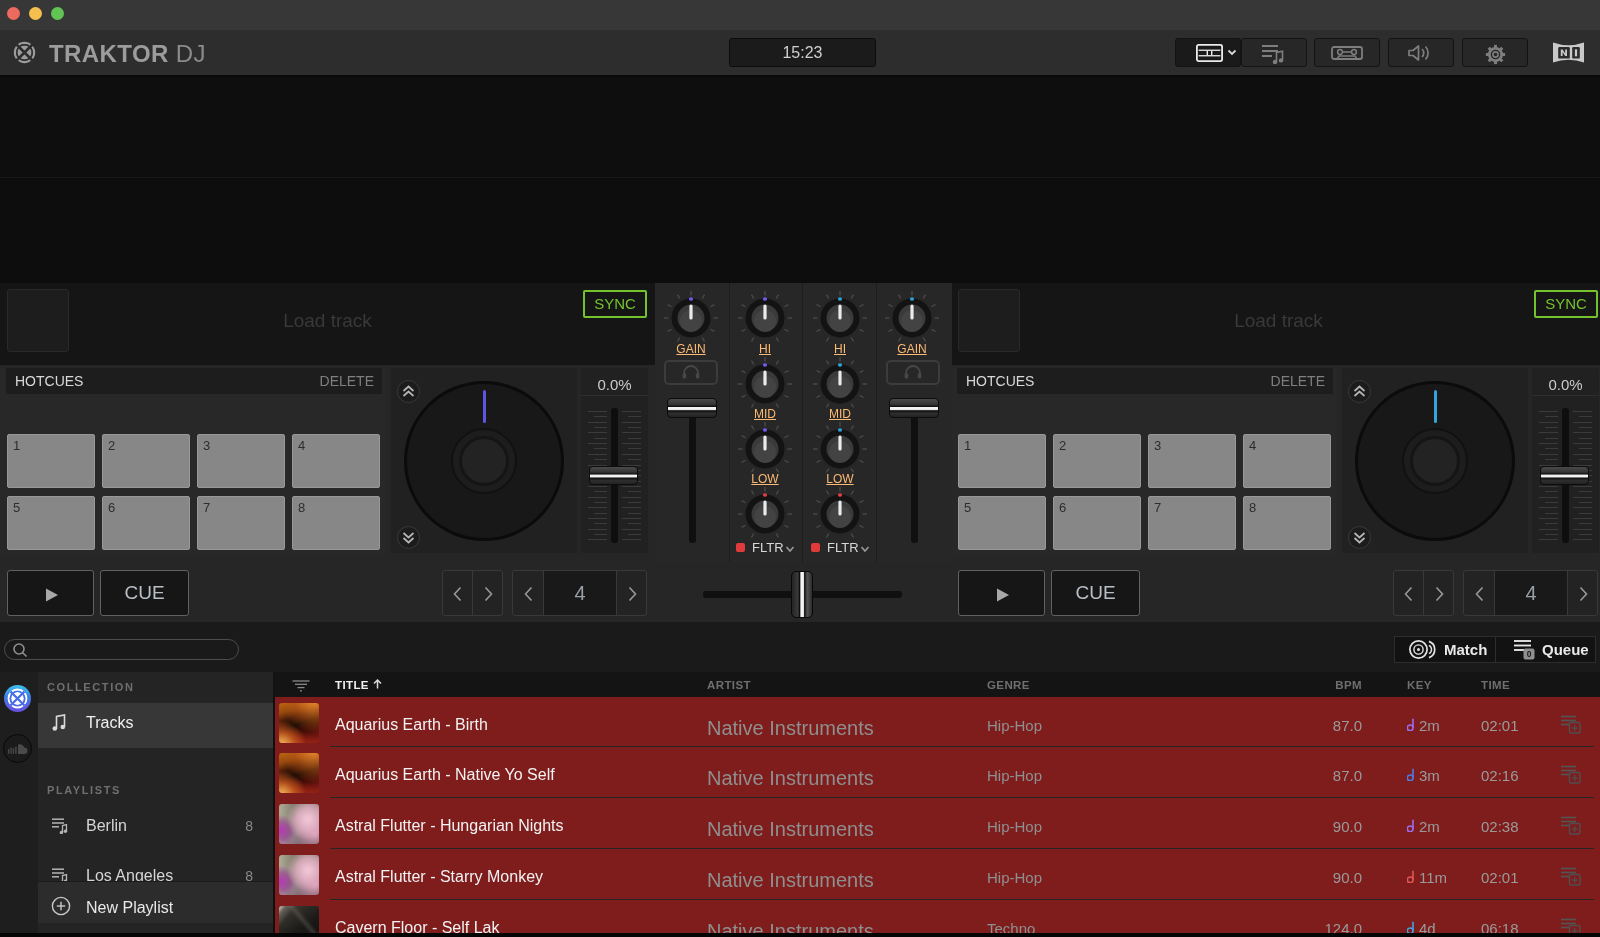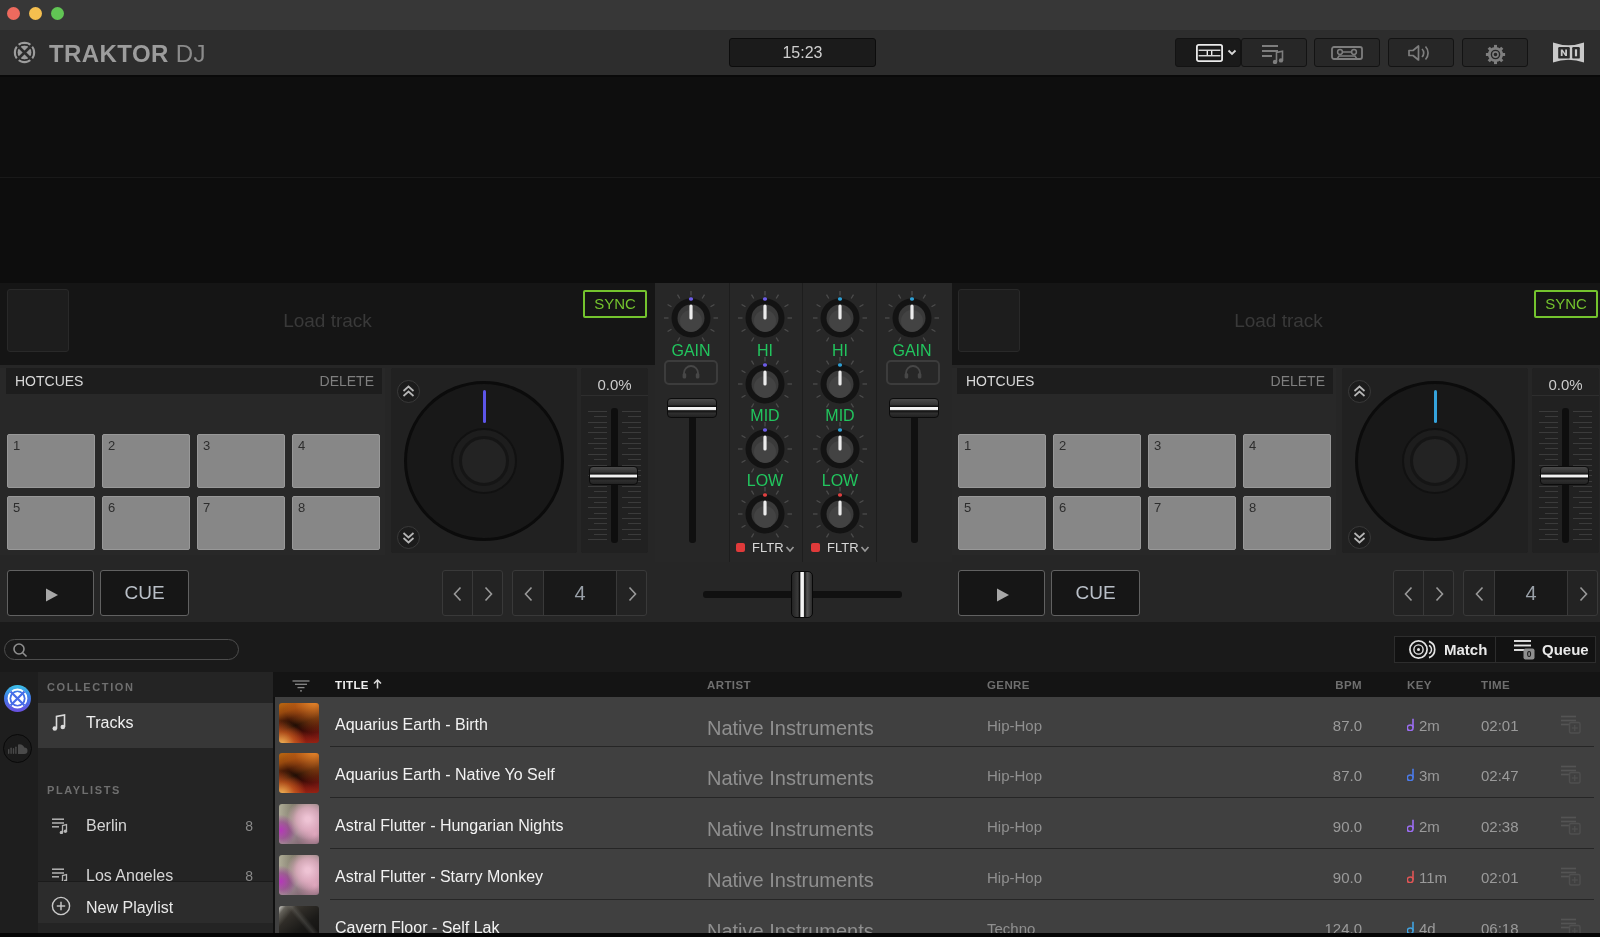--- a/index.html
+++ b/index.html
@@ -33,33 +33,33 @@
 .pad { width:88px; height:54px; background:#878787; border:1px solid #989898; border-radius:2px;
   color:#2d2d2d; font-size:13px; padding:3px 0 0 5px; }
 .jogpanel { width:186px; height:185px; background:#212121; border-radius:2px; }
 .tempopanel { width:67px; height:185px; background:#212121; border-radius:2px; }
 .transport { top:557px; width:655px; height:65px; background:#262626; }
 .tbtn { top:570px; height:46px; background:#161616; border:1px solid #616161; border-radius:3px; }
 .lgroup { top:570px; height:46px; background:#232323; border:1px solid #393939; border-radius:3px; }
 .lcell { position:absolute; top:0; height:44px; color:#9a9a9a; font-size:17px; text-align:center; line-height:44px; }
 #mixer { left:655px; top:283px; width:297px; height:279px; background:#272727; }
 #xsection { left:655px; top:562px; width:297px; height:60px; background:#262626; }
-.klabel { font-size:16px; color:#22c55e; text-align:center; width:60px; }
+.klabel { font-size:12px; color:#fdba74; text-align:center; width:60px;text-decoration:underline; }
 .hpbtn { width:54px; height:25px; border:2px solid #3c3c3c; border-radius:5px; }
 .fltr-led { width:9px; height:9px; background:#e03a3a; border-radius:2px; }
 .fltr-txt { font-size:13px; color:#d8d8d8; }
 #browserbar { left:0; top:622px; width:1600px; height:50px; background:#1a1a1a; }
 #search { left:4px; top:639px; width:235px; height:21px; border:1px solid #4d4d4d; border-radius:11px; }
 #mq { left:1394px; top:636px; width:202px; height:27px; background:#121212; border:1px solid #2d2d2d; }
 #leftrail { left:0; top:672px; width:38px; height:265px; background:#1e1e1e; }
 #sidebar { left:38px; top:672px; width:235px; height:265px; background:#242424; }
 #sidediv { left:273px; top:672px; width:2px; height:265px; background:#101010; }
 #tablehead { left:273px; top:672px; width:1327px; height:25px; background:#141414; }
 .th { position:absolute; font-size:11.5px; font-weight:bold; color:#6f6f6f; letter-spacing:0.4px; }
-#tablebody { left:275px; top:697px; width:1325px; height:240px; background:#404040; overflow:hidden; }
+#tablebody { left:275px; top:697px; width:1325px; height:240px; background:#7f1d1d; overflow:hidden; }
 .trow { position:absolute; left:0; width:1325px; height:50px; }
 .trow .sep { position:absolute; left:55px; bottom:0; width:1264px; height:1px; background:#262626; }
 .art { position:absolute; left:4px; top:6px; width:40px; height:40px; border-radius:3px; }
 .t-title { position:absolute; left:60px; top:19px; font-size:16px; color:#f2f2f2; }
 .t-art { position:absolute; left:432px; top:20px; font-size:20px; color:#8f8f8f; }
 .t-gen { position:absolute; left:712px; top:20px; font-size:15px; color:#8f8f8f; }
 .t-bpm { position:absolute; left:1007px; top:20px; width:80px; text-align:right; font-size:15px; color:#9a9a9a; }
 .t-key { position:absolute; left:1144px; top:20px; font-size:15px; color:#9a9a9a; }
 .t-time { position:absolute; left:1206px; top:20px; font-size:15px; color:#9a9a9a; }
 #bottomstrip { left:0; top:933px; width:1600px; height:4px; background:#050505; }
@@ -729,21 +729,21 @@
         <div class="art" style="background:radial-gradient(circle at 6% 106%, rgba(255,205,100,.9), rgba(225,115,35,.55) 24%, transparent 44%),radial-gradient(circle at 88% -6%, rgba(238,140,45,.95), rgba(190,90,22,.5) 36%, transparent 58%),linear-gradient(205deg, transparent 60%, rgba(170,40,20,.5) 78%, rgba(200,70,30,.55) 95%),linear-gradient(160deg, #b5620f 4%, #96480e 20%, #461a07 36%, #170904 52%, #410d07 68%, #711610 84%, #8c2014 98%);"></div>
         <div class="t-title">Aquarius Earth - Native Yo Self</div>
         <div class="t-art">Native Instruments</div>
         <div class="t-gen">Hip-Hop</div>
         <div class="t-bpm">87.0</div>
         <svg style="position:absolute;left:1132px;top:21px;" width="9" height="13" viewBox="0 0 9 13">
           <circle cx="3.2" cy="9.8" r="2.9" fill="none" stroke="#4b7bea" stroke-width="1.5"></circle>
           <line x1="6" y1="9.8" x2="6" y2="0.8" stroke="#4b7bea" stroke-width="1.6"></line>
         </svg>
         <div class="t-key">3m</div>
-        <div class="t-time">02:47</div>
+        <div class="t-time">02:16</div>
         <svg style="position:absolute;left:1286px;top:18px;" width="20" height="19" viewBox="0 0 20 19">
           <g stroke="#545454" stroke-width="1.6">
             <line x1="0" y1="1.5" x2="15" y2="1.5"></line>
             <line x1="0" y1="5.5" x2="15" y2="5.5"></line>
             <line x1="0" y1="9.5" x2="9" y2="9.5"></line>
           </g>
           <rect x="8.5" y="7.5" width="10.5" height="10.5" rx="1.5" fill="none" stroke="#4f4f4f" stroke-width="1.4"></rect>
           <line x1="13.75" y1="10" x2="13.75" y2="16" stroke="#4f4f4f" stroke-width="1.3"></line>
           <line x1="10.8" y1="13" x2="16.7" y2="13" stroke="#4f4f4f" stroke-width="1.3"></line>
         </svg>

